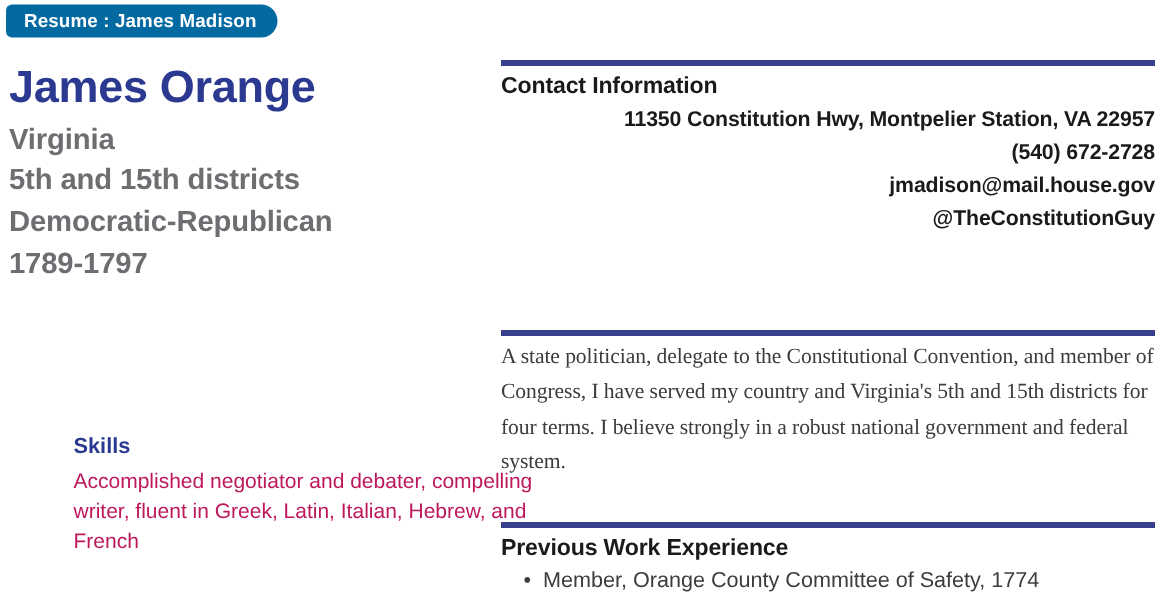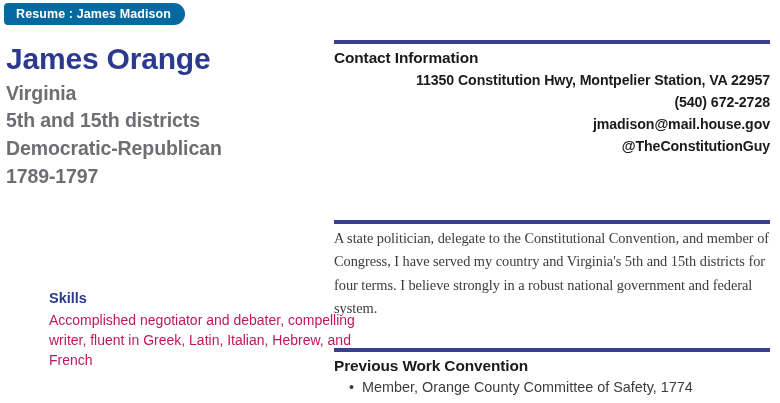--- a/index.html
+++ b/index.html
@@ -183,21 +183,21 @@
     <div class="section sec-summary">
       <div class="rule"></div>
       <div class="sec-body">
         <div class="summary-text">A state politician, delegate to the Constitutional Convention, and member of Congress, I have served my country and Virginia's 5th and 15th districts for four terms. I believe strongly in a robust national government and federal system.</div>
       </div>
     </div>
 
     <div class="section sec-experience">
       <div class="rule"></div>
       <div class="sec-body">
-        <div class="section-title">Previous Work Convention</div>
+        <div class="section-title">Previous Work Experience</div>
         <ul class="exp-list">
           <li class="exp-item">
             <span class="dot">•</span>
             <span>Member, Orange County Committee of Safety, 1774</span>
           </li>
         </ul>
       </div>
     </div>
 
   </div>

